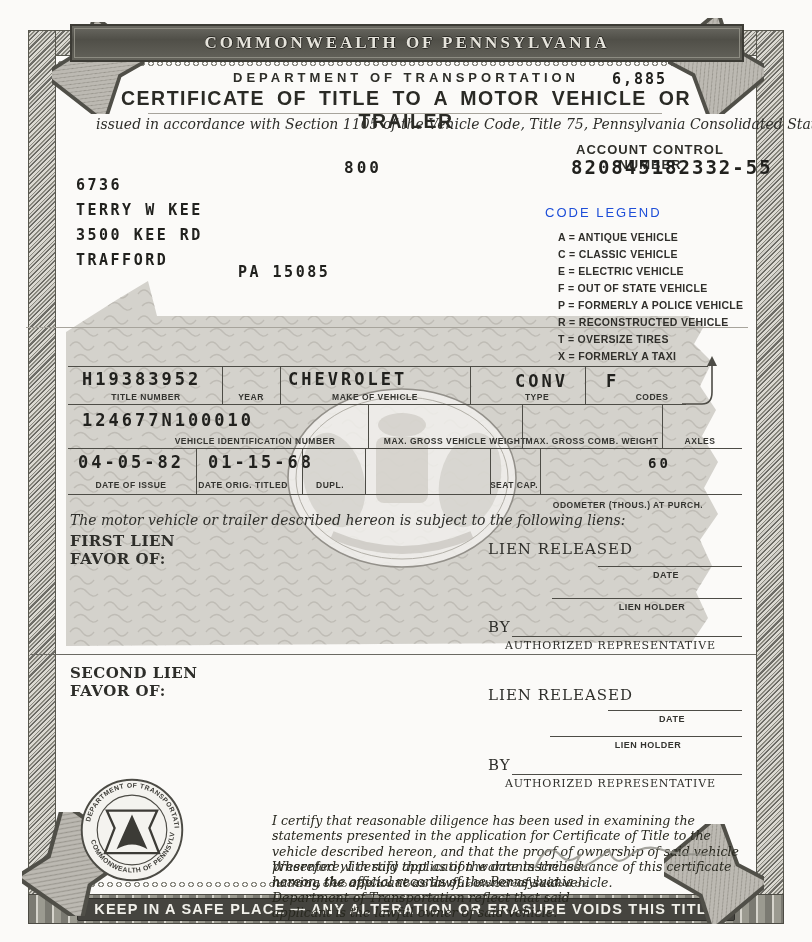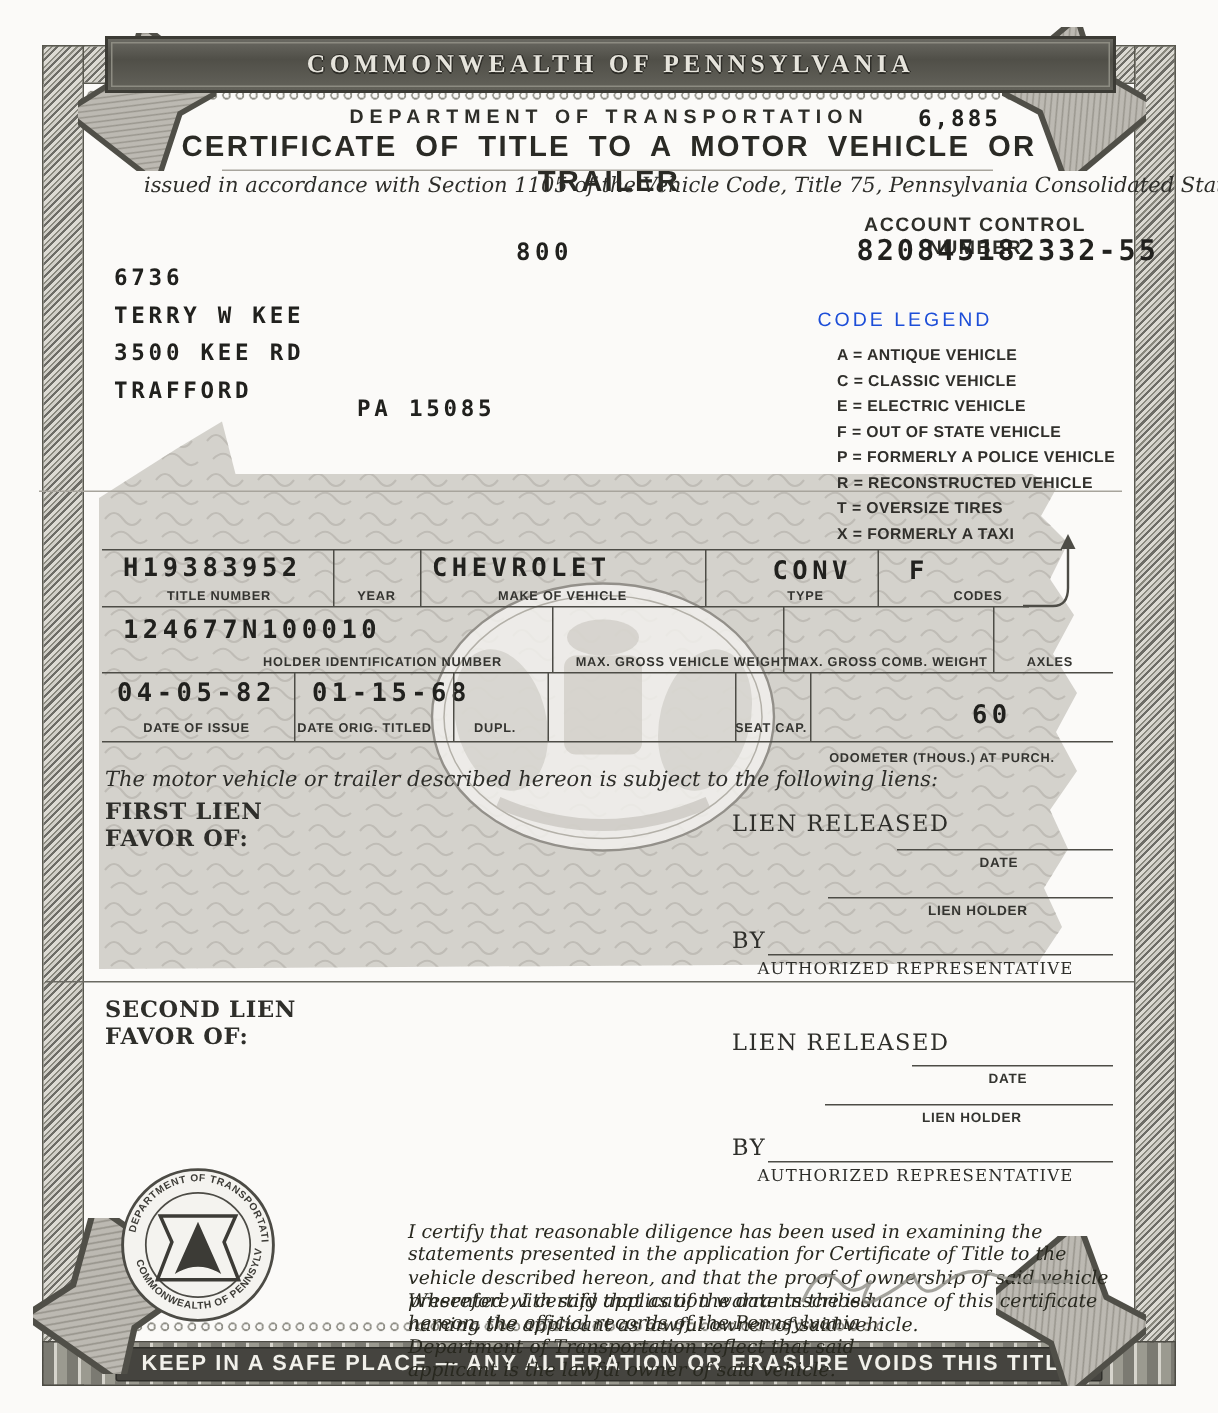--- a/index.html
+++ b/index.html
@@ -192,32 +192,32 @@
   <div class="vline" style="left:470px;top:366px;height:38px;"></div>
   <div class="vline" style="left:585px;top:366px;height:38px;"></div>
   <div class="hline" style="left:68px;top:404px;width:618px;"></div>
 
   <svg style="left:680px;top:352px;" width="46" height="56" viewBox="0 0 46 56">
     <path d="M2,52 L22,52 Q32,52 32,40 L32,12" fill="none" stroke="#4d4c46" stroke-width="1.6"></path>
     <polygon points="32,4 27,14 37,14" fill="#4d4c46"></polygon>
   </svg>
 
   <div class="mono" style="left:82px;top:410px;font-size:17px;">124677N100010</div>
-  <div class="lbl" style="left:255px;top:436px;">HOLDER IDENTIFICATION NUMBER</div>
+  <div class="lbl" style="left:255px;top:436px;">VEHICLE IDENTIFICATION NUMBER</div>
   <div class="lbl" style="left:455px;top:436px;">MAX. GROSS VEHICLE WEIGHT</div>
   <div class="lbl" style="left:592px;top:436px;">MAX. GROSS COMB. WEIGHT</div>
   <div class="lbl" style="left:700px;top:436px;">AXLES</div>
   <div class="vline" style="left:368px;top:404px;height:44px;"></div>
   <div class="vline" style="left:522px;top:404px;height:44px;"></div>
   <div class="vline" style="left:662px;top:404px;height:44px;"></div>
   <div class="hline" style="left:68px;top:448px;width:674px;"></div>
 
   <div class="mono" style="left:78px;top:452px;font-size:17px;">04-05-82</div>
   <div class="mono" style="left:208px;top:452px;font-size:17px;">01-15-68</div>
-  <div class="mono" style="left:648px;top:455px;font-size:17px;margin-top:12px;">60</div>
+  <div class="mono" style="left:648px;top:455px;font-size:14px;">60</div>
   <div class="lbl" style="left:131px;top:480px;">DATE OF ISSUE</div>
   <div class="lbl" style="left:243px;top:480px;">DATE ORIG. TITLED</div>
   <div class="lbl" style="left:330px;top:480px;">DUPL.</div>
   <div class="lbl" style="left:514px;top:480px;">SEAT CAP.</div>
   <div class="lbl" style="left:628px;top:480px;margin-top:20px;">ODOMETER (THOUS.) AT PURCH.</div>
   <div class="vline" style="left:196px;top:448px;height:46px;"></div>
   <div class="vline" style="left:302px;top:448px;height:46px;"></div>
   <div class="vline" style="left:365px;top:448px;height:46px;"></div>
   <div class="vline" style="left:490px;top:448px;height:46px;"></div>
   <div class="vline" style="left:540px;top:448px;height:46px;"></div>

